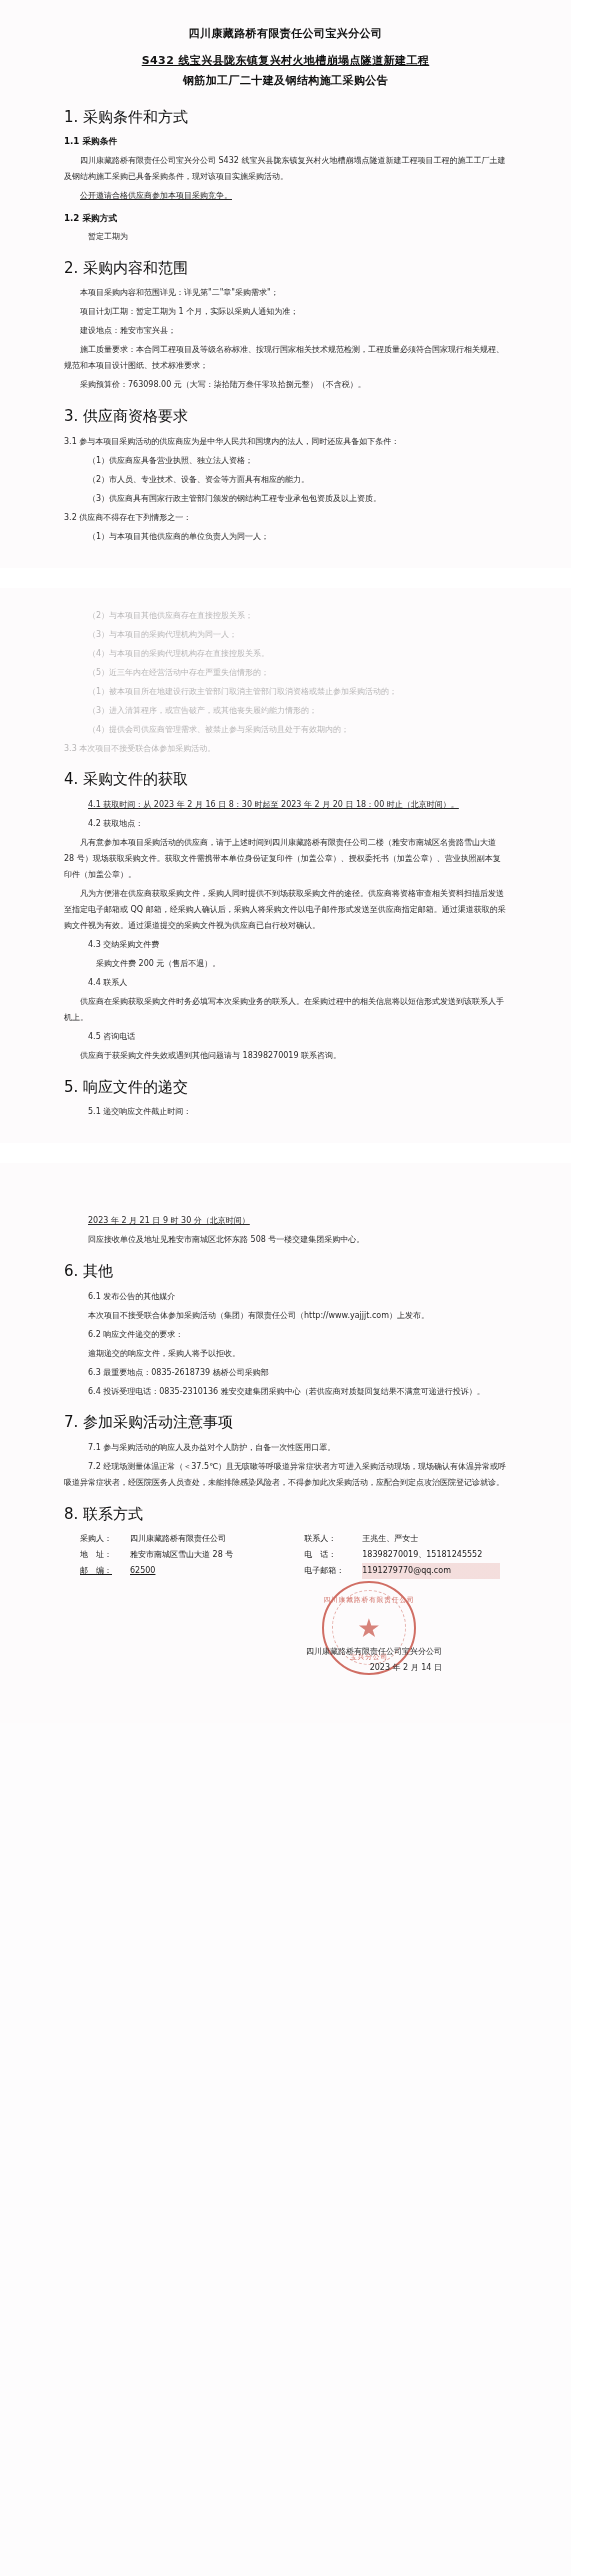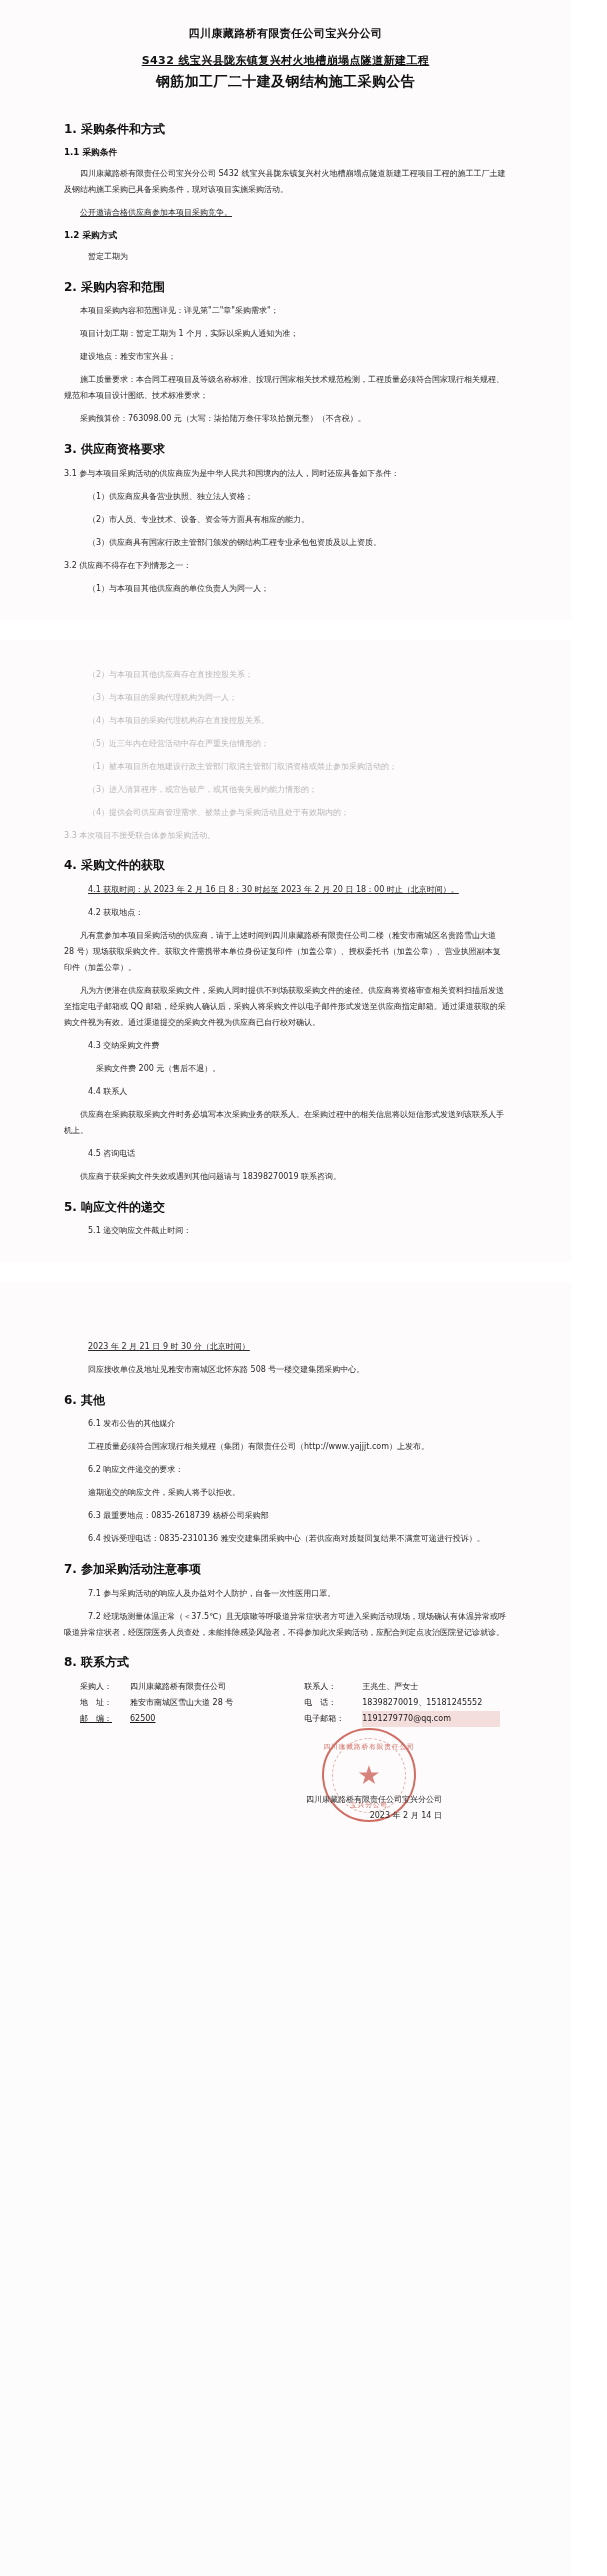--- a/index.html
+++ b/index.html
@@ -29,37 +29,37 @@
     height: 20px;
     background: #ffffff;
   }
   .doc-title {
     text-align: center;
     font-weight: bold;
     color: #111;
   }
   .t1 { font-size: 11px; letter-spacing: 0.4px; margin-bottom: 12px; }
   .t2 { font-size: 11px; letter-spacing: 0.4px; margin-bottom: 5px; text-decoration: underline; }
-  .t3 { font-size: 14px; letter-spacing: 0.4px; margin-bottom: 30px; }
+  .t3 { font-size: 11px; letter-spacing: 0.4px; margin-bottom: 20px; }
   h2.sec {
-    font-size: 12px;
-    font-weight: bold;
+    font-size: 15px;
+    font-weight: normal;
     margin: 13.7px 0 7.6px 0;
     color: #111;
   }
   h3.sub {
     font-size: 8.7px;
     font-weight: bold;
     margin: 9px 0 4.6px 0;
     color: #111;
   }
   p.para {
     font-size: 8px;
     line-height: 2.0;
-    margin: 7px 0 3px 0;
+    margin: 0 0 3px 0;
     text-indent: 2em;
     color: #2a2a2a;
   }
   p.para.noind { text-indent: 0; }
   p.para.lvl2 { text-indent: 3em; }
   p.para.lvl3 { text-indent: 4em; }
   .u { text-decoration: underline; }
   .spacer-lg { height: 30px; }
   
   .ghost {
@@ -201,21 +201,21 @@
   <div class="gap"></div>
 
   <div class="band b3">
     <div class="spacer-lg"></div>
 
     <p class="para lvl2 u">2023 年 2 月 21 日 9 时 30 分（北京时间）</p>
     <p class="para lvl2">回应接收单位及地址见雅安市南城区北怀东路 508 号一楼交建集团采购中心。</p>
 
     <h2 class="sec">6. 其他</h2>
     <p class="para lvl2">6.1 发布公告的其他媒介</p>
-    <p class="para lvl2">工程质量必须符合国家现行相关规程（集团）有限责任公司（http://www.yajjjt.com）上发布。</p>
+    <p class="para lvl2">本次项目不接受联合体参加采购活动（集团）有限责任公司（http://www.yajjjt.com）上发布。</p>
     <p class="para lvl2">6.2 响应文件递交的要求：</p>
     <p class="para lvl2">逾期递交的响应文件，采购人将予以拒收。</p>
     <p class="para lvl2">6.3 最重要地点：0835-2618739 杨桥公司采购部</p>
     <p class="para lvl2">6.4 投诉受理电话：0835-2310136 雅安交建集团采购中心（若供应商对质疑回复结果不满意可递进行投诉）。</p>
 
     <h2 class="sec">7. 参加采购活动注意事项</h2>
     <p class="para lvl2">7.1 参与采购活动的响应人及办益对个人防护，自备一次性医用口罩。</p>
     <p class="para lvl2">7.2 经现场测量体温正常（＜37.5℃）且无咳嗽等呼吸道异常症状者方可进入采购活动现场，现场确认有体温异常或呼吸道异常症状者，经医院医务人员查处，未能排除感染风险者，不得参加此次采购活动，应配合到定点攻治医院登记诊就诊。</p>
 
     <h2 class="sec">8. 联系方式</h2>

